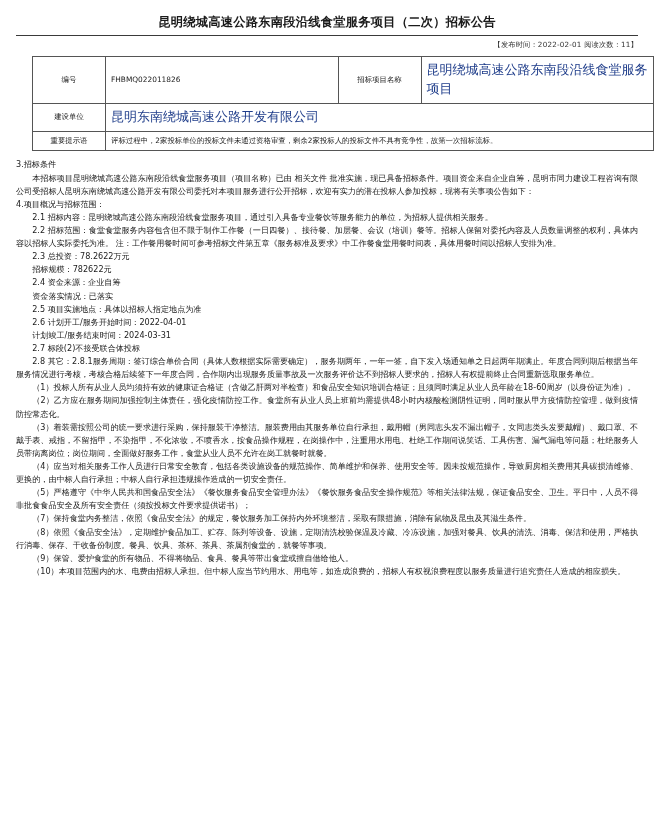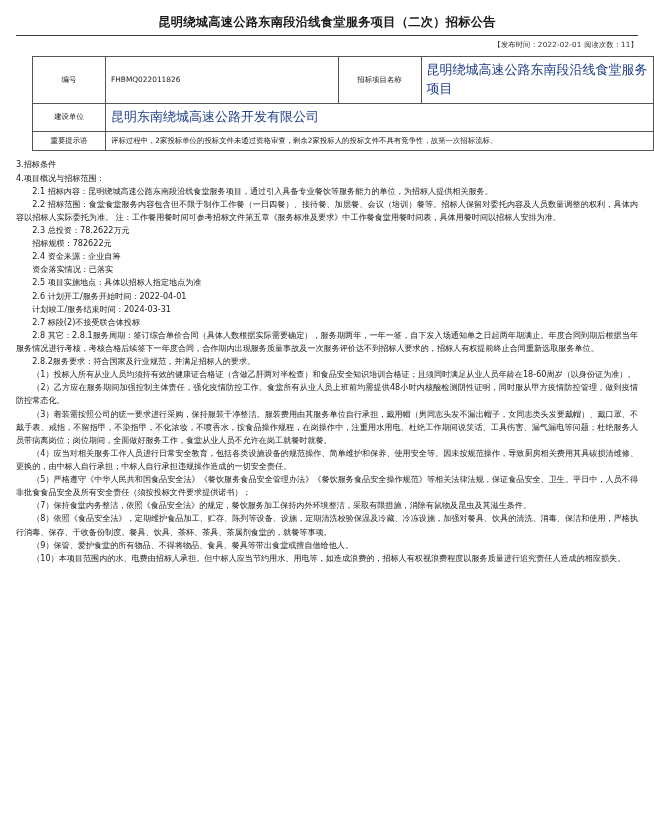--- a/index.html
+++ b/index.html
@@ -114,33 +114,33 @@
       </tr>
       <tr>
         <td class="lbl">重要提示语</td>
         <td class="val" colspan="3">评标过程中，2家投标单位的投标文件未通过资格审查，剩余2家投标人的投标文件不具有竞争性，故第一次招标流标。</td>
       </tr>
     </tbody>
   </table>
 
   <div class="body-text">
     <p class="sec">3.招标条件</p>
+    <p class="p-ind">本招标项目昆明绕城高速公路东南段沿线食堂服务项目（项目名称）已由 相关文件 批准实施，现已具备招标条件。项目资金来自企业自筹，昆明市同力建设工程咨询有限公司受招标人昆明东南绕城高速公路开发有限公司委托对本项目服务进行公开招标，欢迎有实力的潜在投标人参加投标，现将有关事项公告如下：</p>
     <p class="sec">4.项目概况与招标范围：</p>
     <p class="p-ind">2.1 招标内容：昆明绕城高速公路东南段沿线食堂服务项目，通过引入具备专业餐饮等服务能力的单位，为招标人提供相关服务。</p>
     <p class="p-ind">2.2 招标范围：食堂食堂服务内容包含但不限于制作工作餐（一日四餐）、接待餐、加层餐、会议（培训）餐等。招标人保留对委托内容及人员数量调整的权利，具体内容以招标人实际委托为准。 注：工作餐用餐时间可参考招标文件第五章《服务标准及要求》中工作餐食堂用餐时间表，具体用餐时间以招标人安排为准。</p>
     <p class="p-ind">2.3 总投资：78.2622万元</p>
     <p class="p-ind">招标规模：782622元</p>
     <p class="p-ind">2.4 资金来源：企业自筹</p>
     <p class="p-ind">资金落实情况：已落实</p>
     <p class="p-ind">2.5 项目实施地点：具体以招标人指定地点为准</p>
     <p class="p-ind">2.6 计划开工/服务开始时间：2022-04-01</p>
     <p class="p-ind">计划竣工/服务结束时间：2024-03-31</p>
     <p class="p-ind">2.7 标段(2)不接受联合体投标</p>
     <p class="p-ind">2.8 其它：2.8.1服务周期：签订综合单价合同（具体人数根据实际需要确定），服务期两年，一年一签，自下发入场通知单之日起两年期满止。年度合同到期后根据当年服务情况进行考核，考核合格后续签下一年度合同，合作期内出现服务质量事故及一次服务评价达不到招标人要求的，招标人有权提前终止合同重新选取服务单位。</p>
-    <p class="p-ind">2.8.2服务要求：符合国家及行业规范，并满足招标人的要求。</p>
     <p class="p-ind">（1）投标人所有从业人员均须持有效的健康证合格证（含做乙肝两对半检查）和食品安全知识培训合格证；且须同时满足从业人员年龄在18-60周岁（以身份证为准）。</p>
     <p class="p-ind">（2）乙方应在服务期间加强控制主体责任，强化疫情防控工作。食堂所有从业人员上班前均需提供48小时内核酸检测阴性证明，同时服从甲方疫情防控管理，做到疫情防控常态化。</p>
     <p class="p-ind">（3）着装需按照公司的统一要求进行采购，保持服装干净整洁。服装费用由其服务单位自行承担，戴用帽（男同志头发不漏出帽子，女同志类头发要戴帽）、戴口罩、不戴手表、戒指，不留指甲，不染指甲，不化浓妆，不喷香水，按食品操作规程，在岗操作中，注重用水用电、杜绝工作期间说笑话、工具伤害、漏气漏电等问题；杜绝服务人员带病离岗位；岗位期间，全面做好服务工作，食堂从业人员不允许在岗工就餐时就餐。</p>
     <p class="p-ind">（4）应当对相关服务工作人员进行日常安全教育，包括各类设施设备的规范操作、简单维护和保养、使用安全等。因未按规范操作，导致厨房相关费用其具碳损清维修、更换的，由中标人自行承担；中标人自行承担违规操作造成的一切安全责任。</p>
     <p class="p-ind">（5）严格遵守《中华人民共和国食品安全法》《餐饮服务食品安全管理办法》《餐饮服务食品安全操作规范》等相关法律法规，保证食品安全、卫生。平日中，人员不得非批食食品安全及所有安全责任（须按投标文件要求提供诺书）；</p>
     <p class="p-ind">（7）保持食堂内务整洁，依照《食品安全法》的规定，餐饮服务加工保持内外环境整洁，采取有限措施，消除有鼠物及昆虫及其滋生条件。</p>
     <p class="p-ind">（8）依照《食品安全法》，定期维护食品加工、贮存、陈列等设备、设施，定期清洗校验保温及冷藏、冷冻设施，加强对餐具、饮具的清洗、消毒、保洁和使用，严格执行消毒、保存、干收备份制度。餐具、饮具、茶杯、茶具、茶属剂食堂的，就餐等事项。</p>
     <p class="p-ind">（9）保管、爱护食堂的所有物品、不得将物品、食具、餐具等带出食堂或擅自借给他人。</p>
     <p class="p-ind">（10）本项目范围内的水、电费由招标人承担。但中标人应当节约用水、用电等，如造成浪费的，招标人有权视浪费程度以服务质量进行追究责任人造成的相应损失。</p>
   </div>

